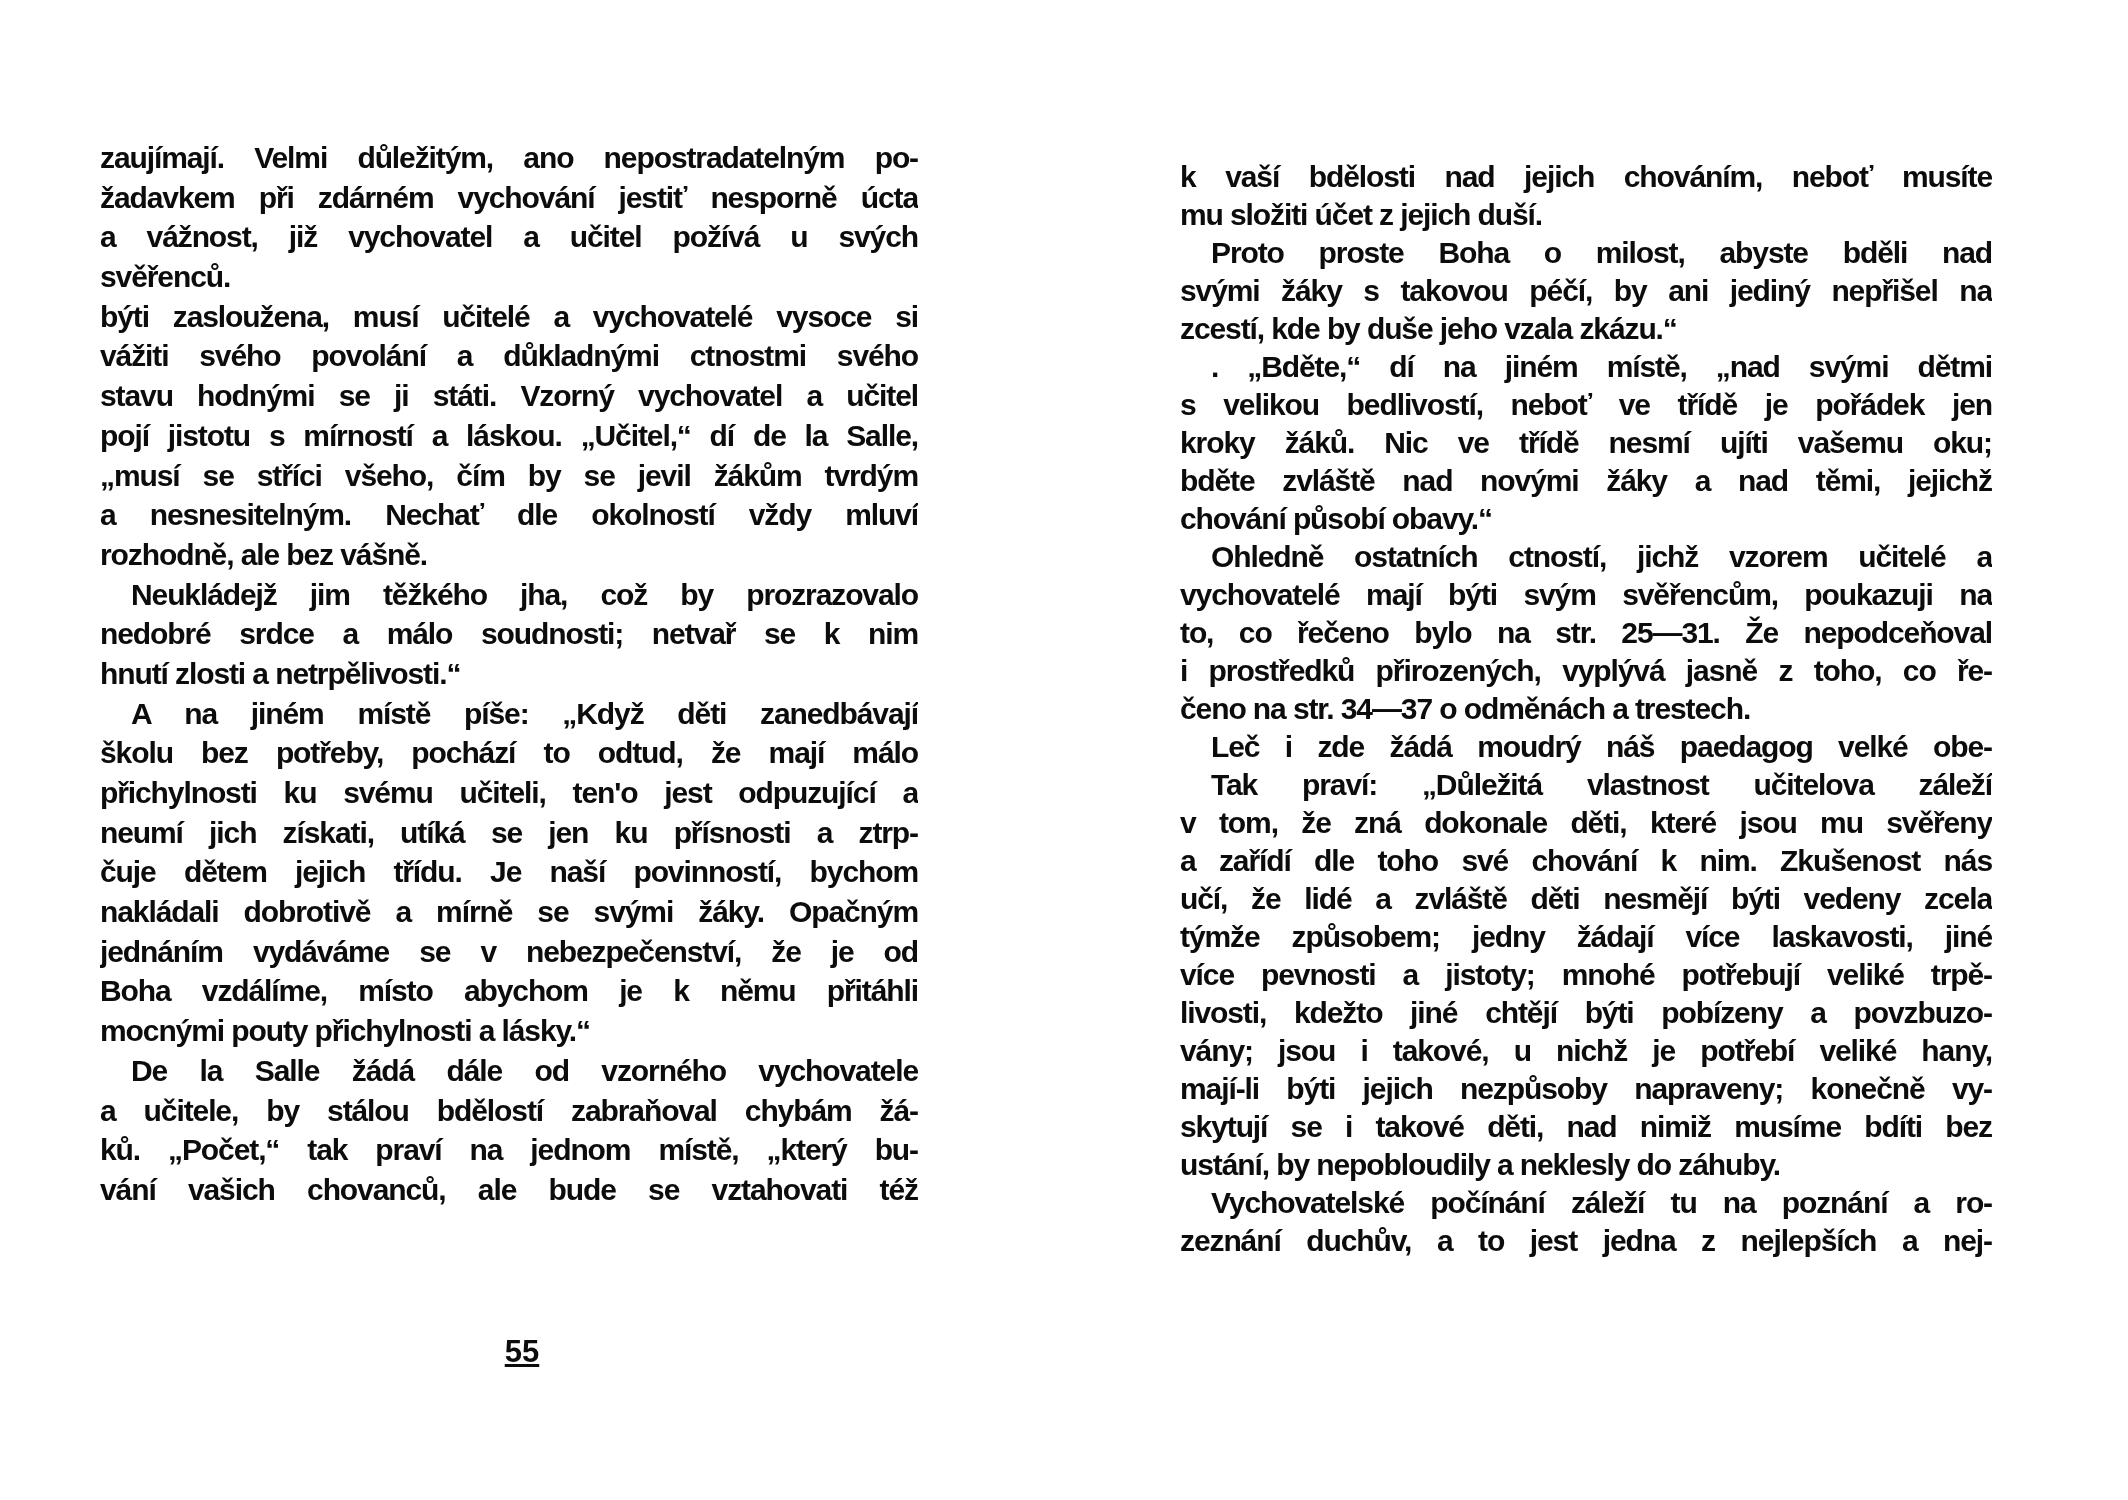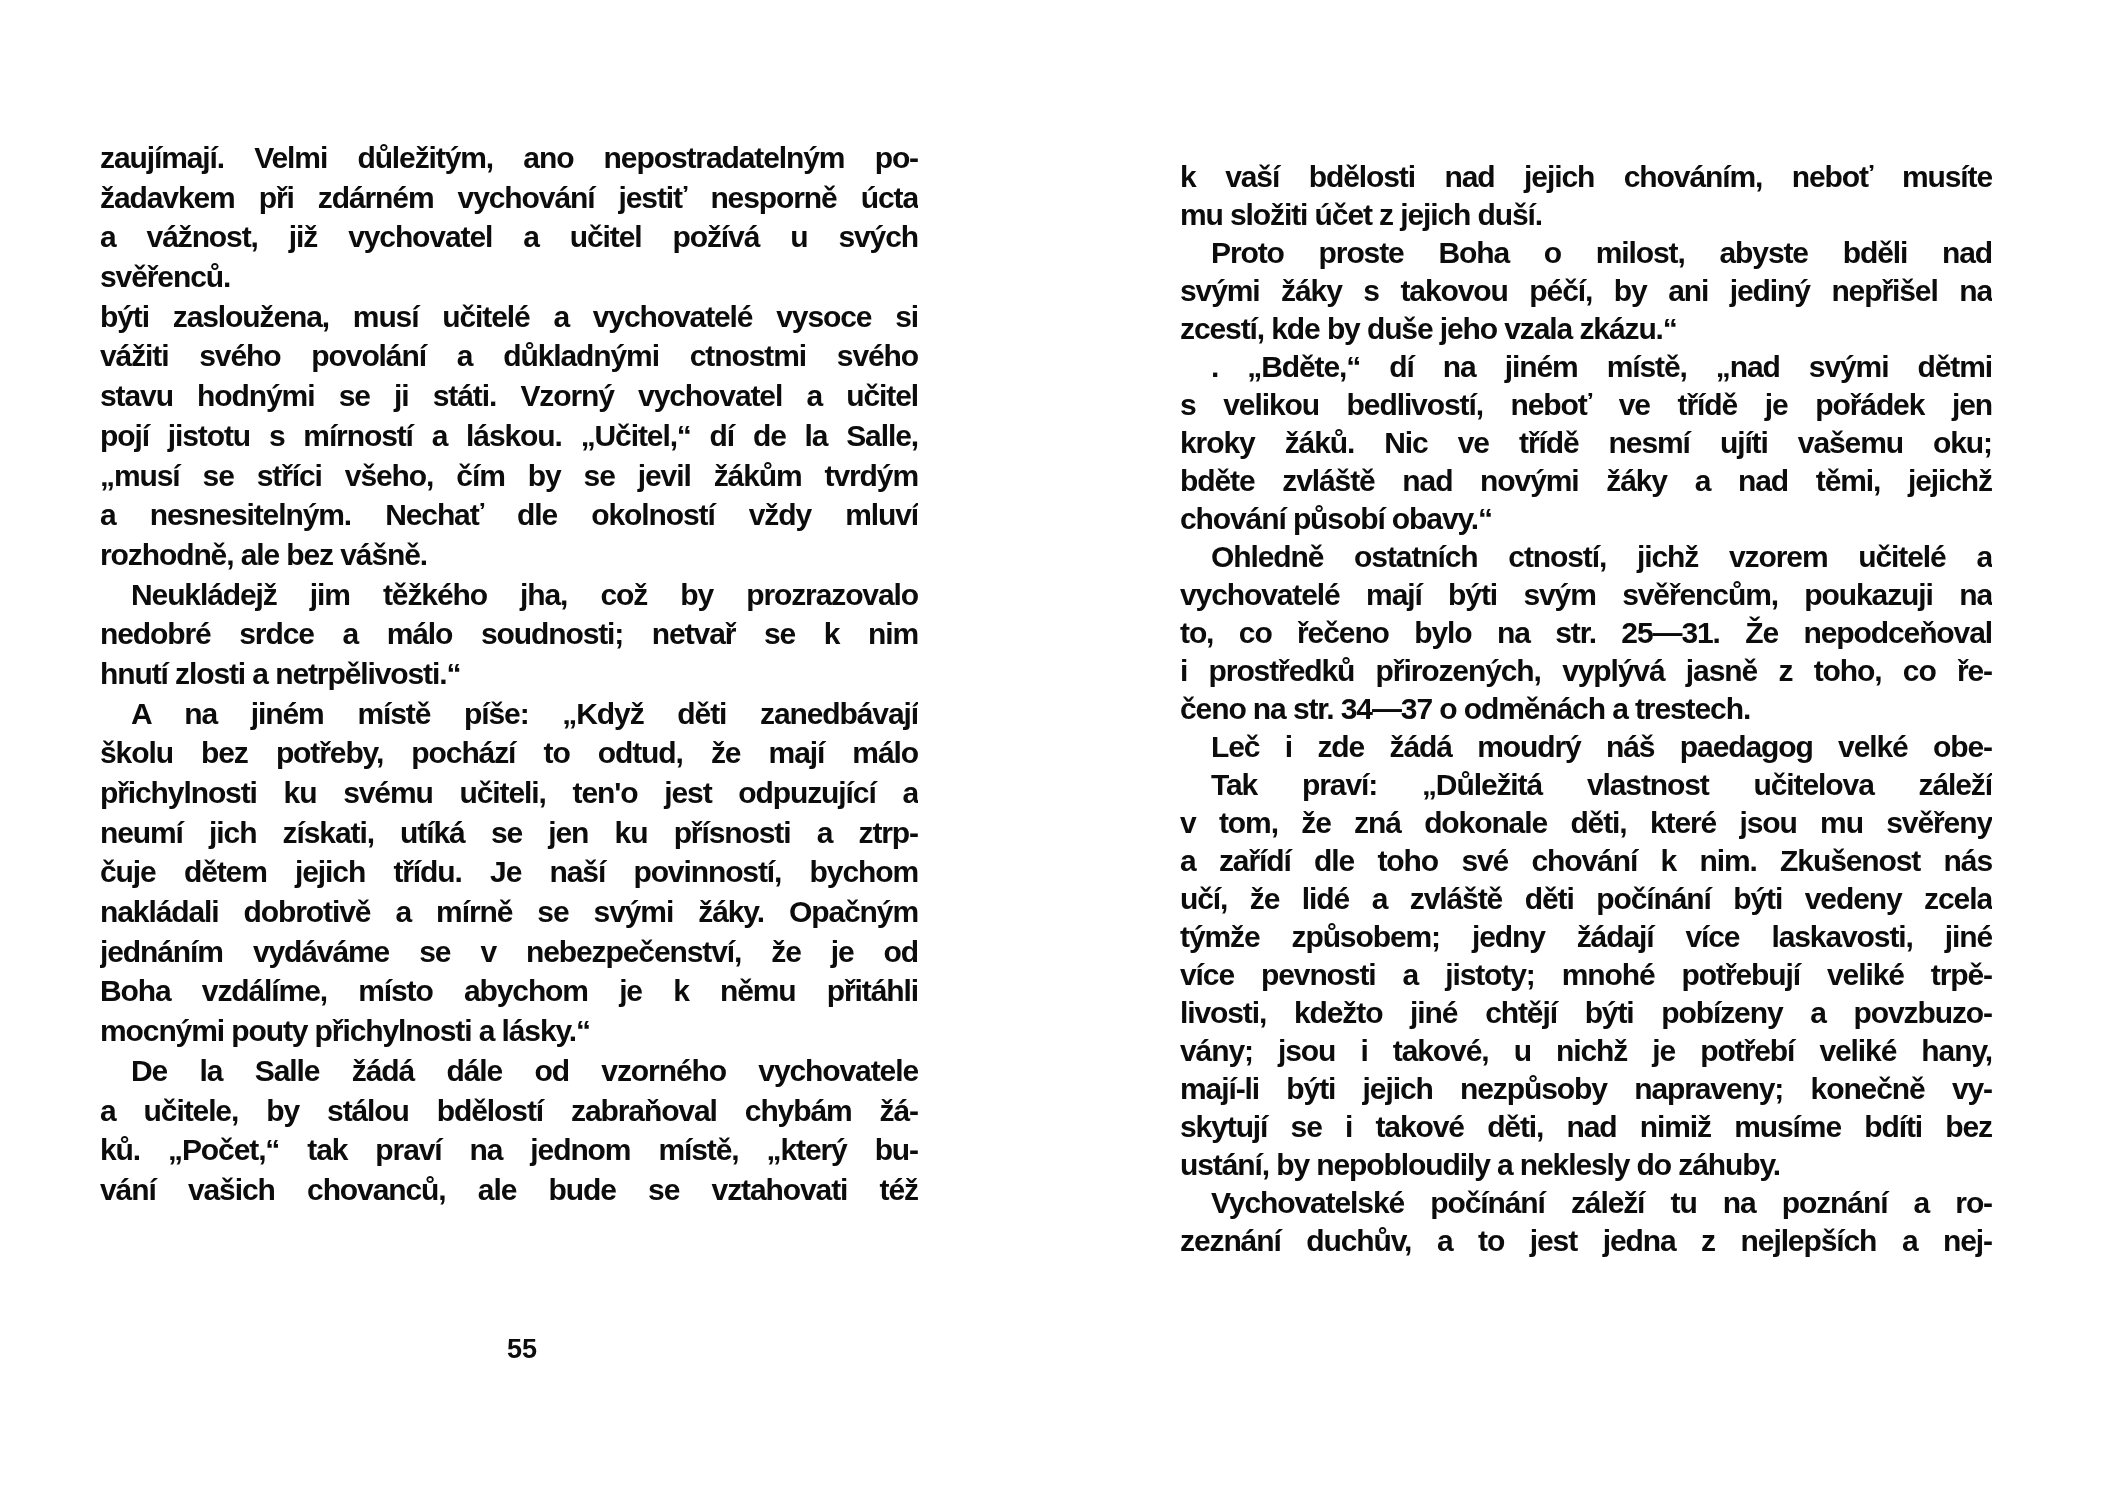--- a/index.html
+++ b/index.html
@@ -39,24 +39,25 @@
   .left-col  .line { height: 39.7px; line-height: 39.7px; }
   .right-col .line { height: 38px;   line-height: 38px; }
   .line.indent-first { text-indent: 31px; }
   .line.last { text-align-last: left; }
   .page-number {
     position: absolute;
     left: 113px;
     top: 1334px;
     width: 818px;
     text-align: center;
-    font-size: 27px;
+    font-size: 31px;
     font-weight: 700;
     color: #0c0c0c;
     letter-spacing: 0;
+    text-decoration: underline;
   }
 </style>
 </head>
 <body>
 
 <div class="spread">
 
   <div class="page-column left-col">
       <div class="paragraph">
         <div class="line">zaujímají. Velmi důležitým, ano nepostradatelným po-</div>
@@ -121,21 +122,21 @@
         <div class="line">i prostředků přirozených, vyplývá jasně z toho, co ře-</div>
         <div class="line last">čeno na str. 34—37 o odměnách a trestech.</div>
       </div>
       <div class="paragraph">
         <div class="line indent-first">Leč i zde žádá moudrý náš paedagog velké obe-</div>
       </div>
       <div class="paragraph">
         <div class="line indent-first">Tak praví: „Důležitá vlastnost učitelova záleží</div>
         <div class="line">v tom, že zná dokonale děti, které jsou mu svěřeny</div>
         <div class="line">a zařídí dle toho své chování k nim. Zkušenost nás</div>
-        <div class="line">učí, že lidé a zvláště děti počínání býti vedeny zcela</div>
+        <div class="line">učí, že lidé a zvláště děti nesmějí býti vedeny zcela</div>
         <div class="line">týmže způsobem; jedny žádají více laskavosti, jiné</div>
         <div class="line">více pevnosti a jistoty; mnohé potřebují veliké trpě-</div>
         <div class="line">livosti, kdežto jiné chtějí býti pobízeny a povzbuzo-</div>
         <div class="line">vány; jsou i takové, u nichž je potřebí veliké hany,</div>
         <div class="line">mají-li býti jejich nezpůsoby napraveny; konečně vy-</div>
         <div class="line">skytují se i takové děti, nad nimiž musíme bdíti bez</div>
         <div class="line last">ustání, by nepobloudily a neklesly do záhuby.</div>
       </div>
       <div class="paragraph">
         <div class="line indent-first">Vychovatelské počínání záleží tu na poznání a ro-</div>

